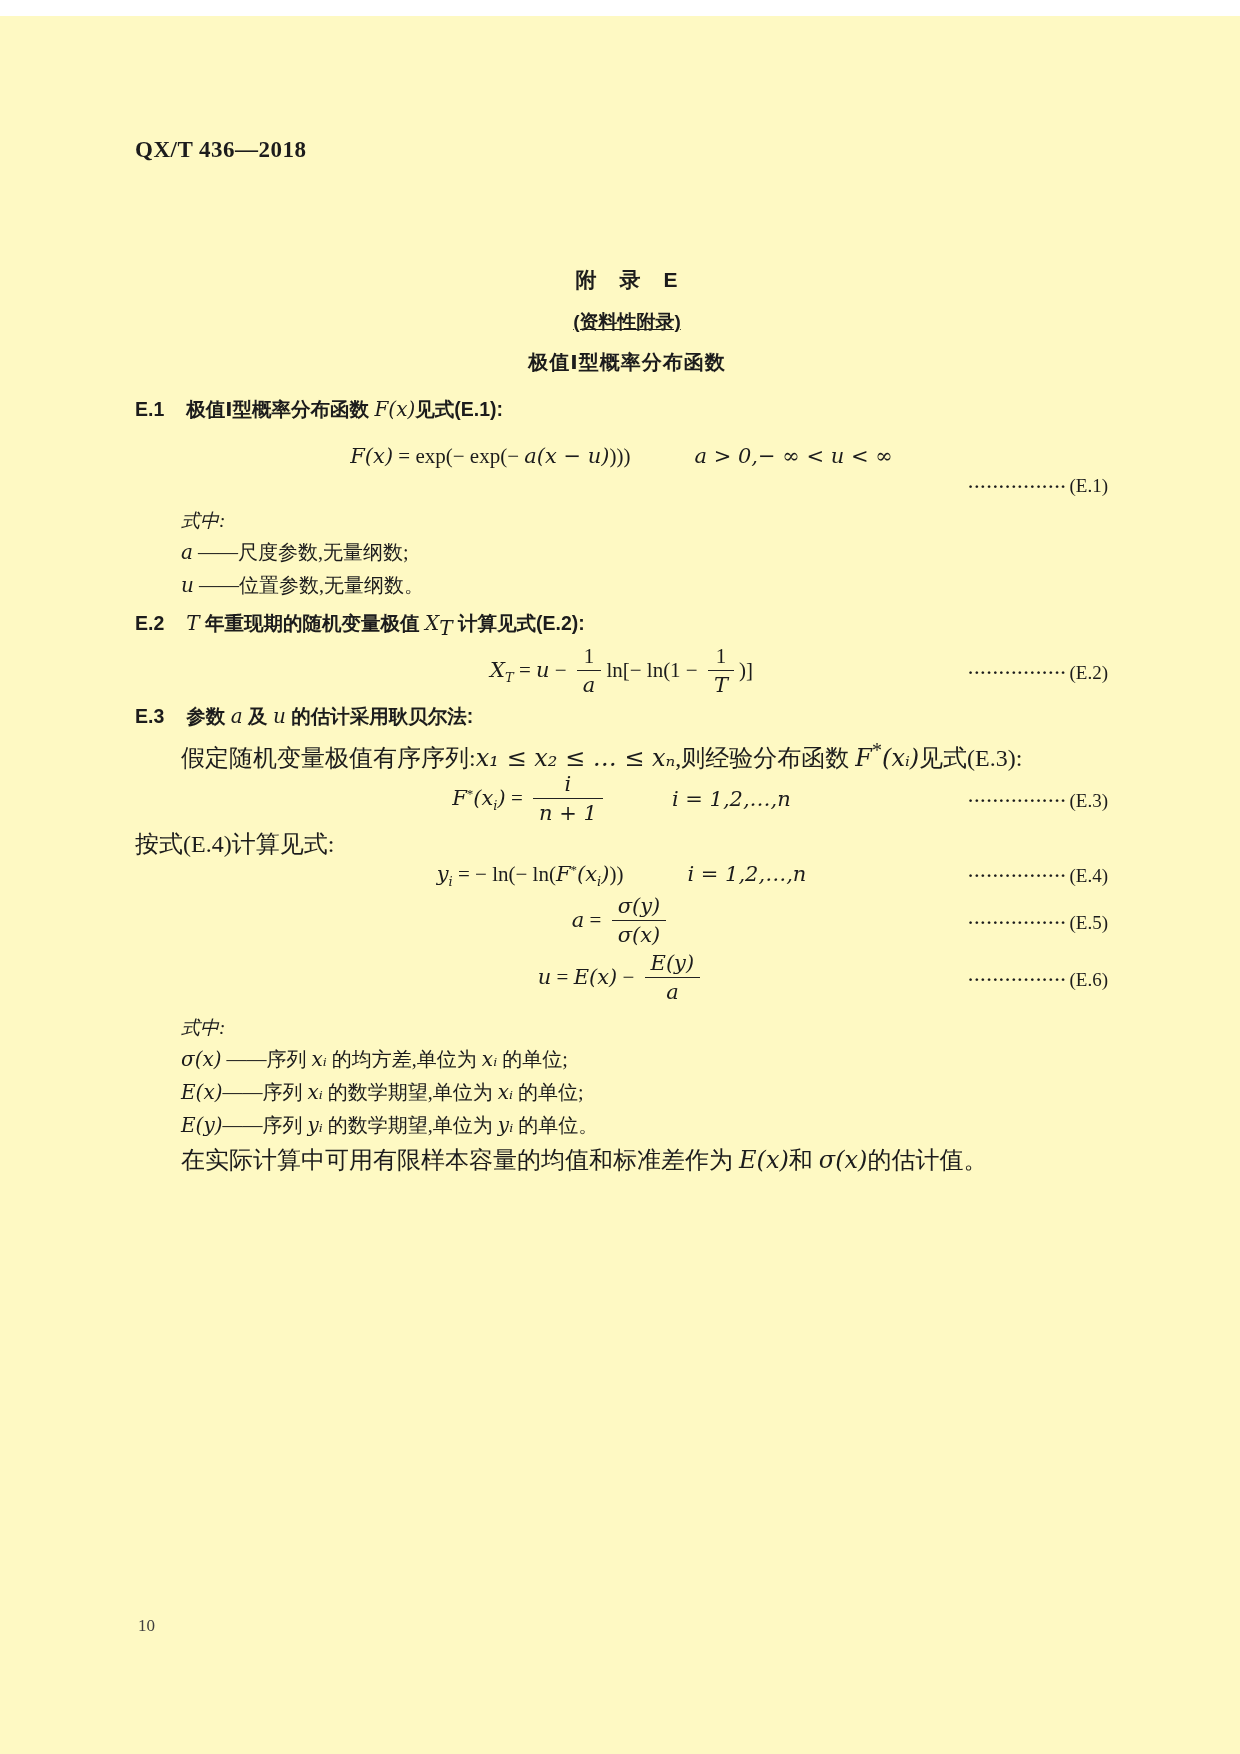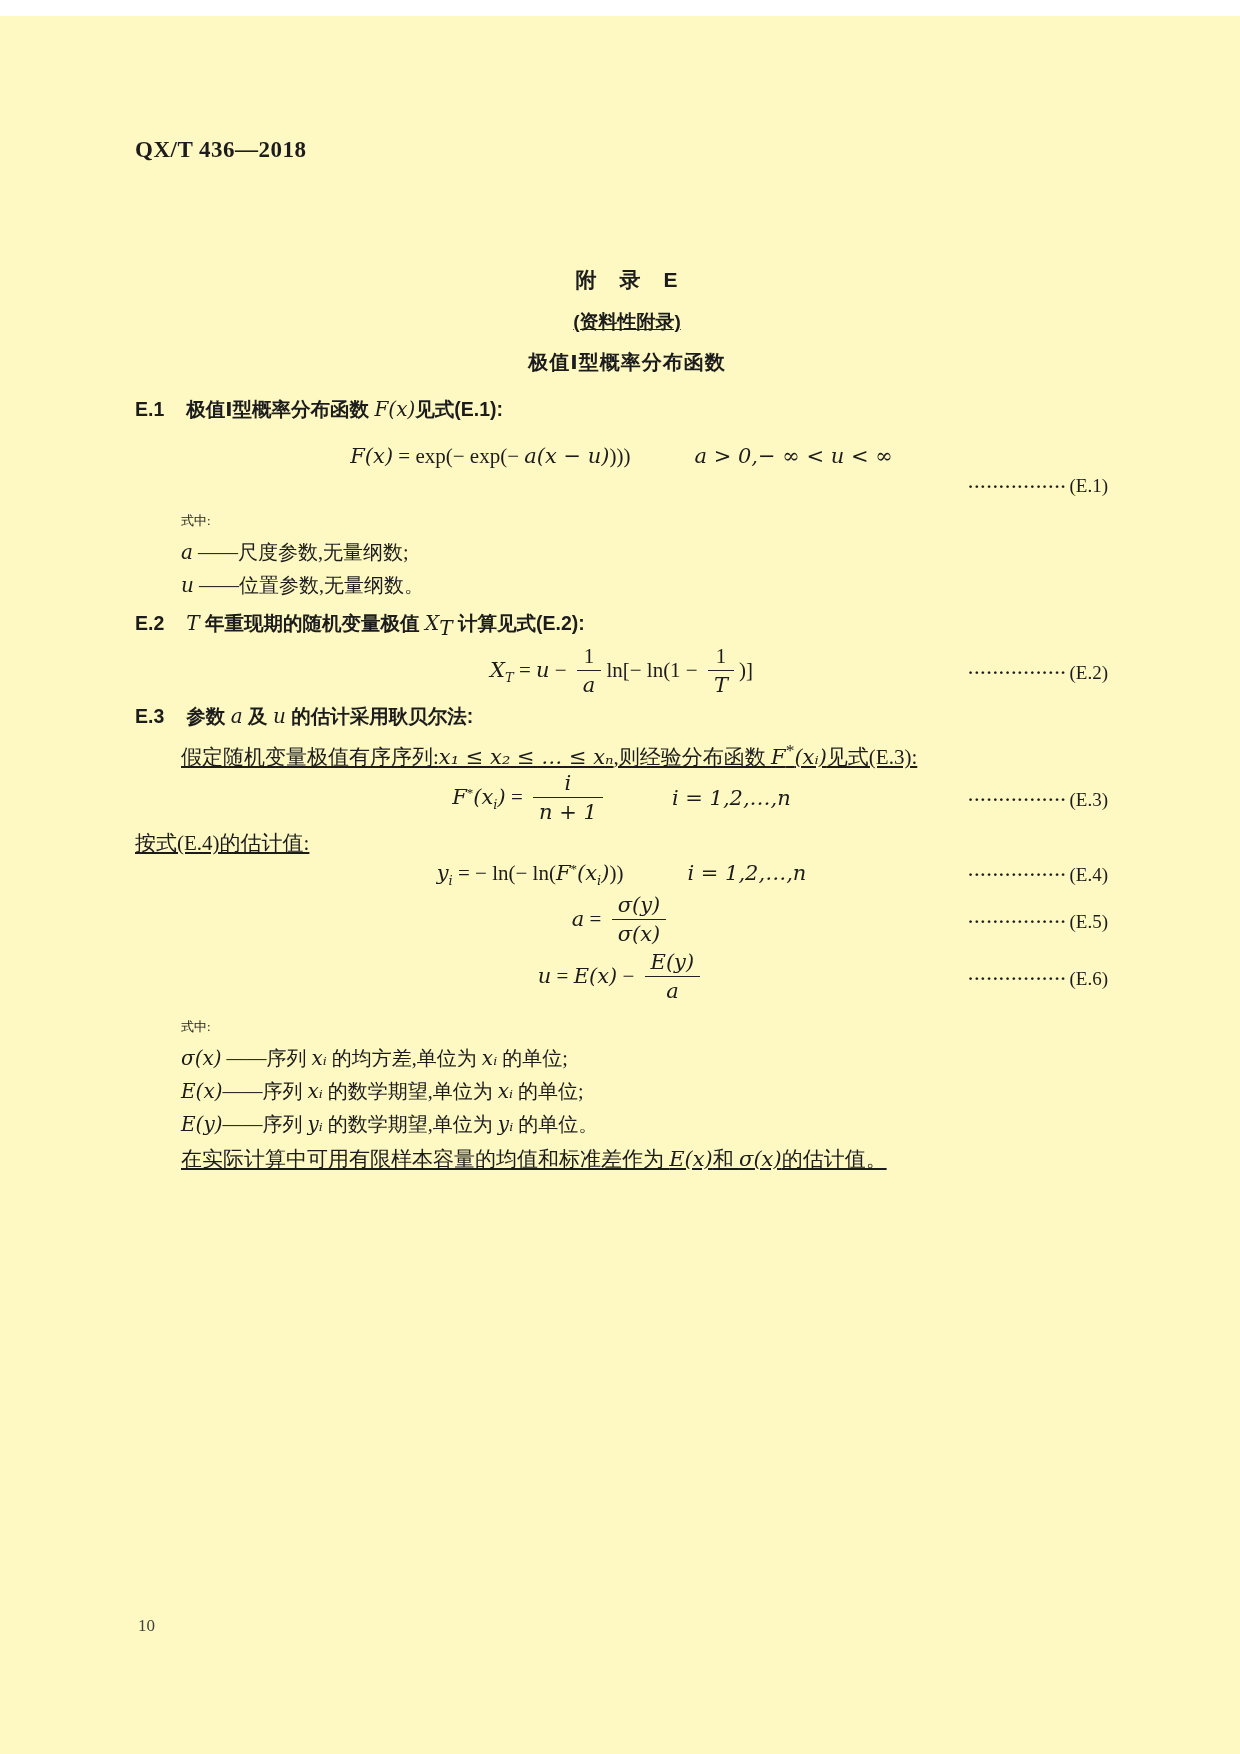--- a/index.html
+++ b/index.html
@@ -24,24 +24,24 @@
 
   .content { position:absolute; top:380px; left:135px; width:973px; }
 
   .sec-head {
     font-family:"Liberation Sans","DejaVu Sans",sans-serif;
     font-weight:700; font-size:19.5px; line-height:26px;
   }
   .sec-label { margin-right:22px; }
   .sec-head .mi { font-weight:400; font-size:20px; }
 
-  .para { font-size:21px; line-height:26px;text-decoration:underline; }
+  .para { font-size:24px; line-height:26px; }
   .indent { padding-left:46px; }
 
-  .where { padding-left:46px; line-height:30px; margin-top:8px; font-size:13px; }
+  .where { padding-left:46px; line-height:30px; margin-top:8px; font-size:19px;font-style:italic; }
   .param { padding-left:46px; line-height:33px; font-size:20px; }
 
   .mi { font-style:italic; font-family:"DejaVu Serif","Liberation Serif",serif; }
   .mo { font-style:normal; }
   .math { font-size:21px; white-space:nowrap; }
   .math sub { font-size:13px; vertical-align:-5px; }
   .math sup { font-size:13px; vertical-align:7px; }
   .cond { margin-left:64px; }
 
   .eqrow { position:relative; display:flex; justify-content:center; align-items:center; }
@@ -119,21 +119,21 @@
       <span class="math"><span class="mi">F</span><sup>*</sup><span class="mi">(x</span><sub class="mi">i</sub><span class="mi">)</span><span class="mo"> = </span><span class="frac">
             <span class="fnum mi">i</span>
             <span class="fden mi">n + 1</span>
           </span><span class="cond mi">i = 1,2,…,n</span></span>
       <span class="eq-tag">
           <span class="dots">················</span>
           <span class="tag">(E.3)</span>
         </span>
     </div>
 
-    <div class="para">按式(E.4)的估计值:</div>
+    <div class="para">按式(E.4)计算见式:</div>
 
     <div class="eqrow h38">
       <span class="math"><span class="mi">y</span><sub class="mi">i</sub><span class="mo"> = − ln(− ln(</span><span class="mi">F</span><sup>*</sup><span class="mi">(x</span><sub class="mi">i</sub><span class="mi">)</span><span class="mo">))</span><span class="cond mi">i = 1,2,…,n</span></span>
       <span class="eq-tag">
           <span class="dots">················</span>
           <span class="tag">(E.4)</span>
         </span>
     </div>
 
 

